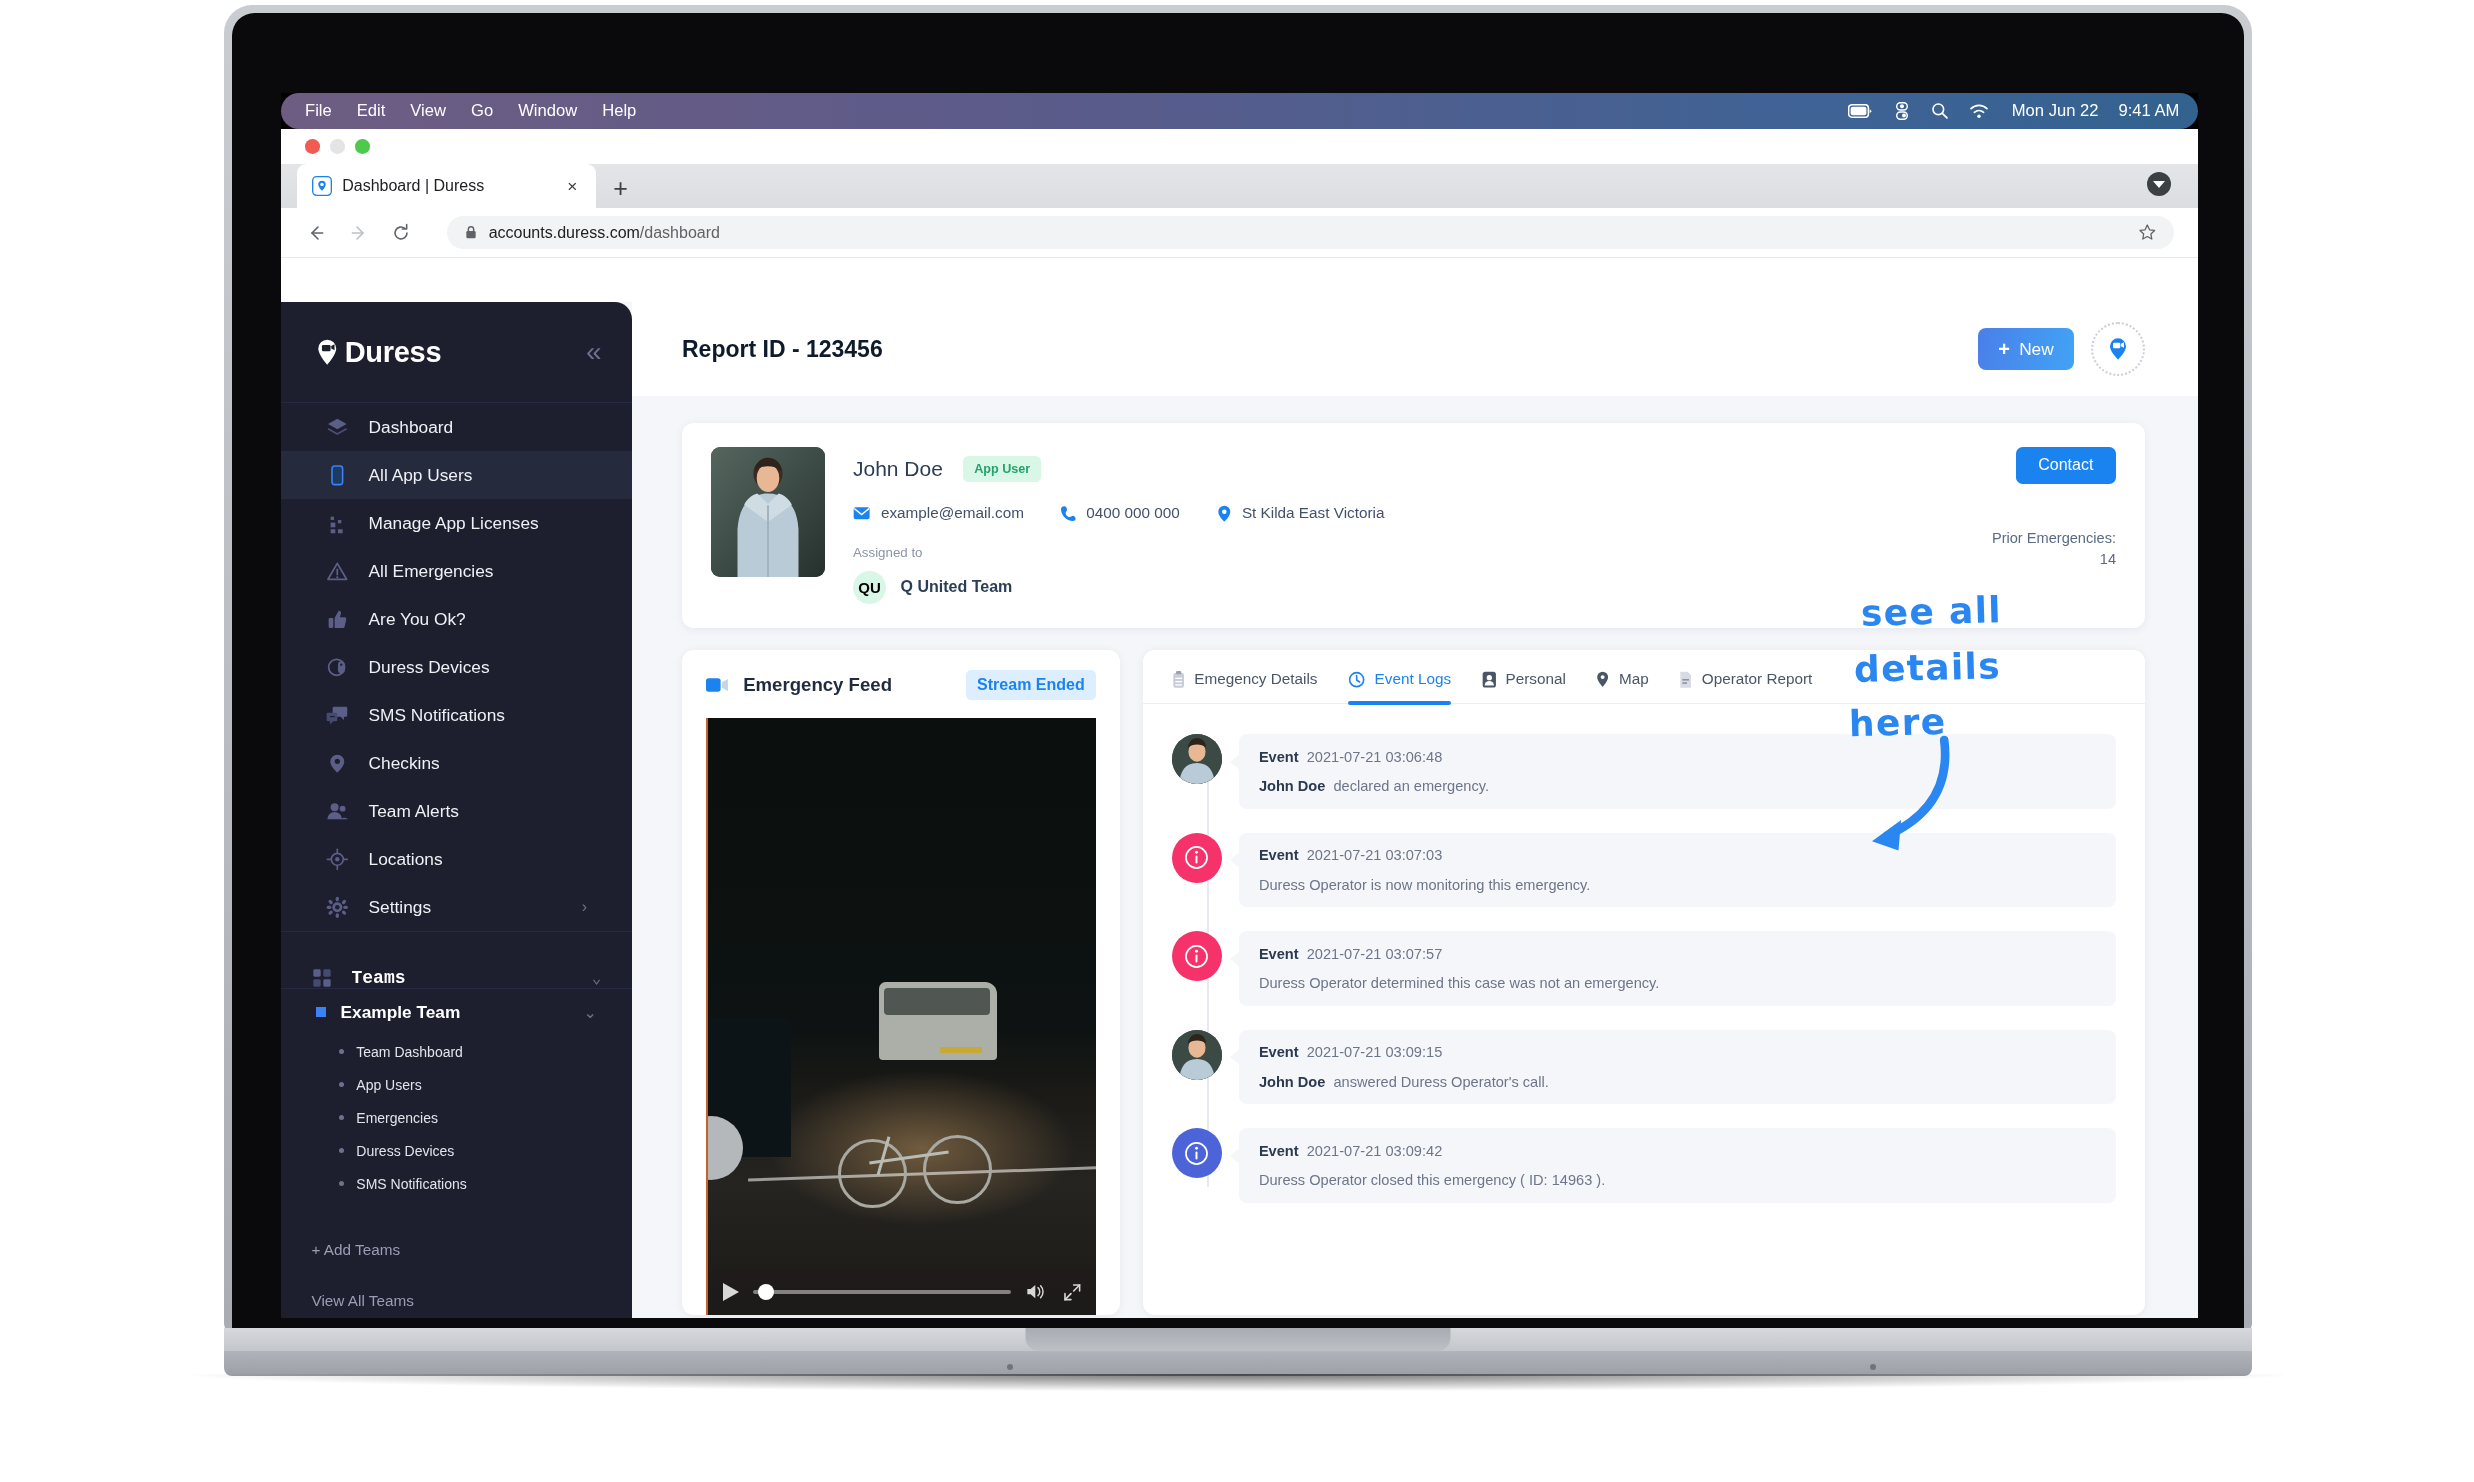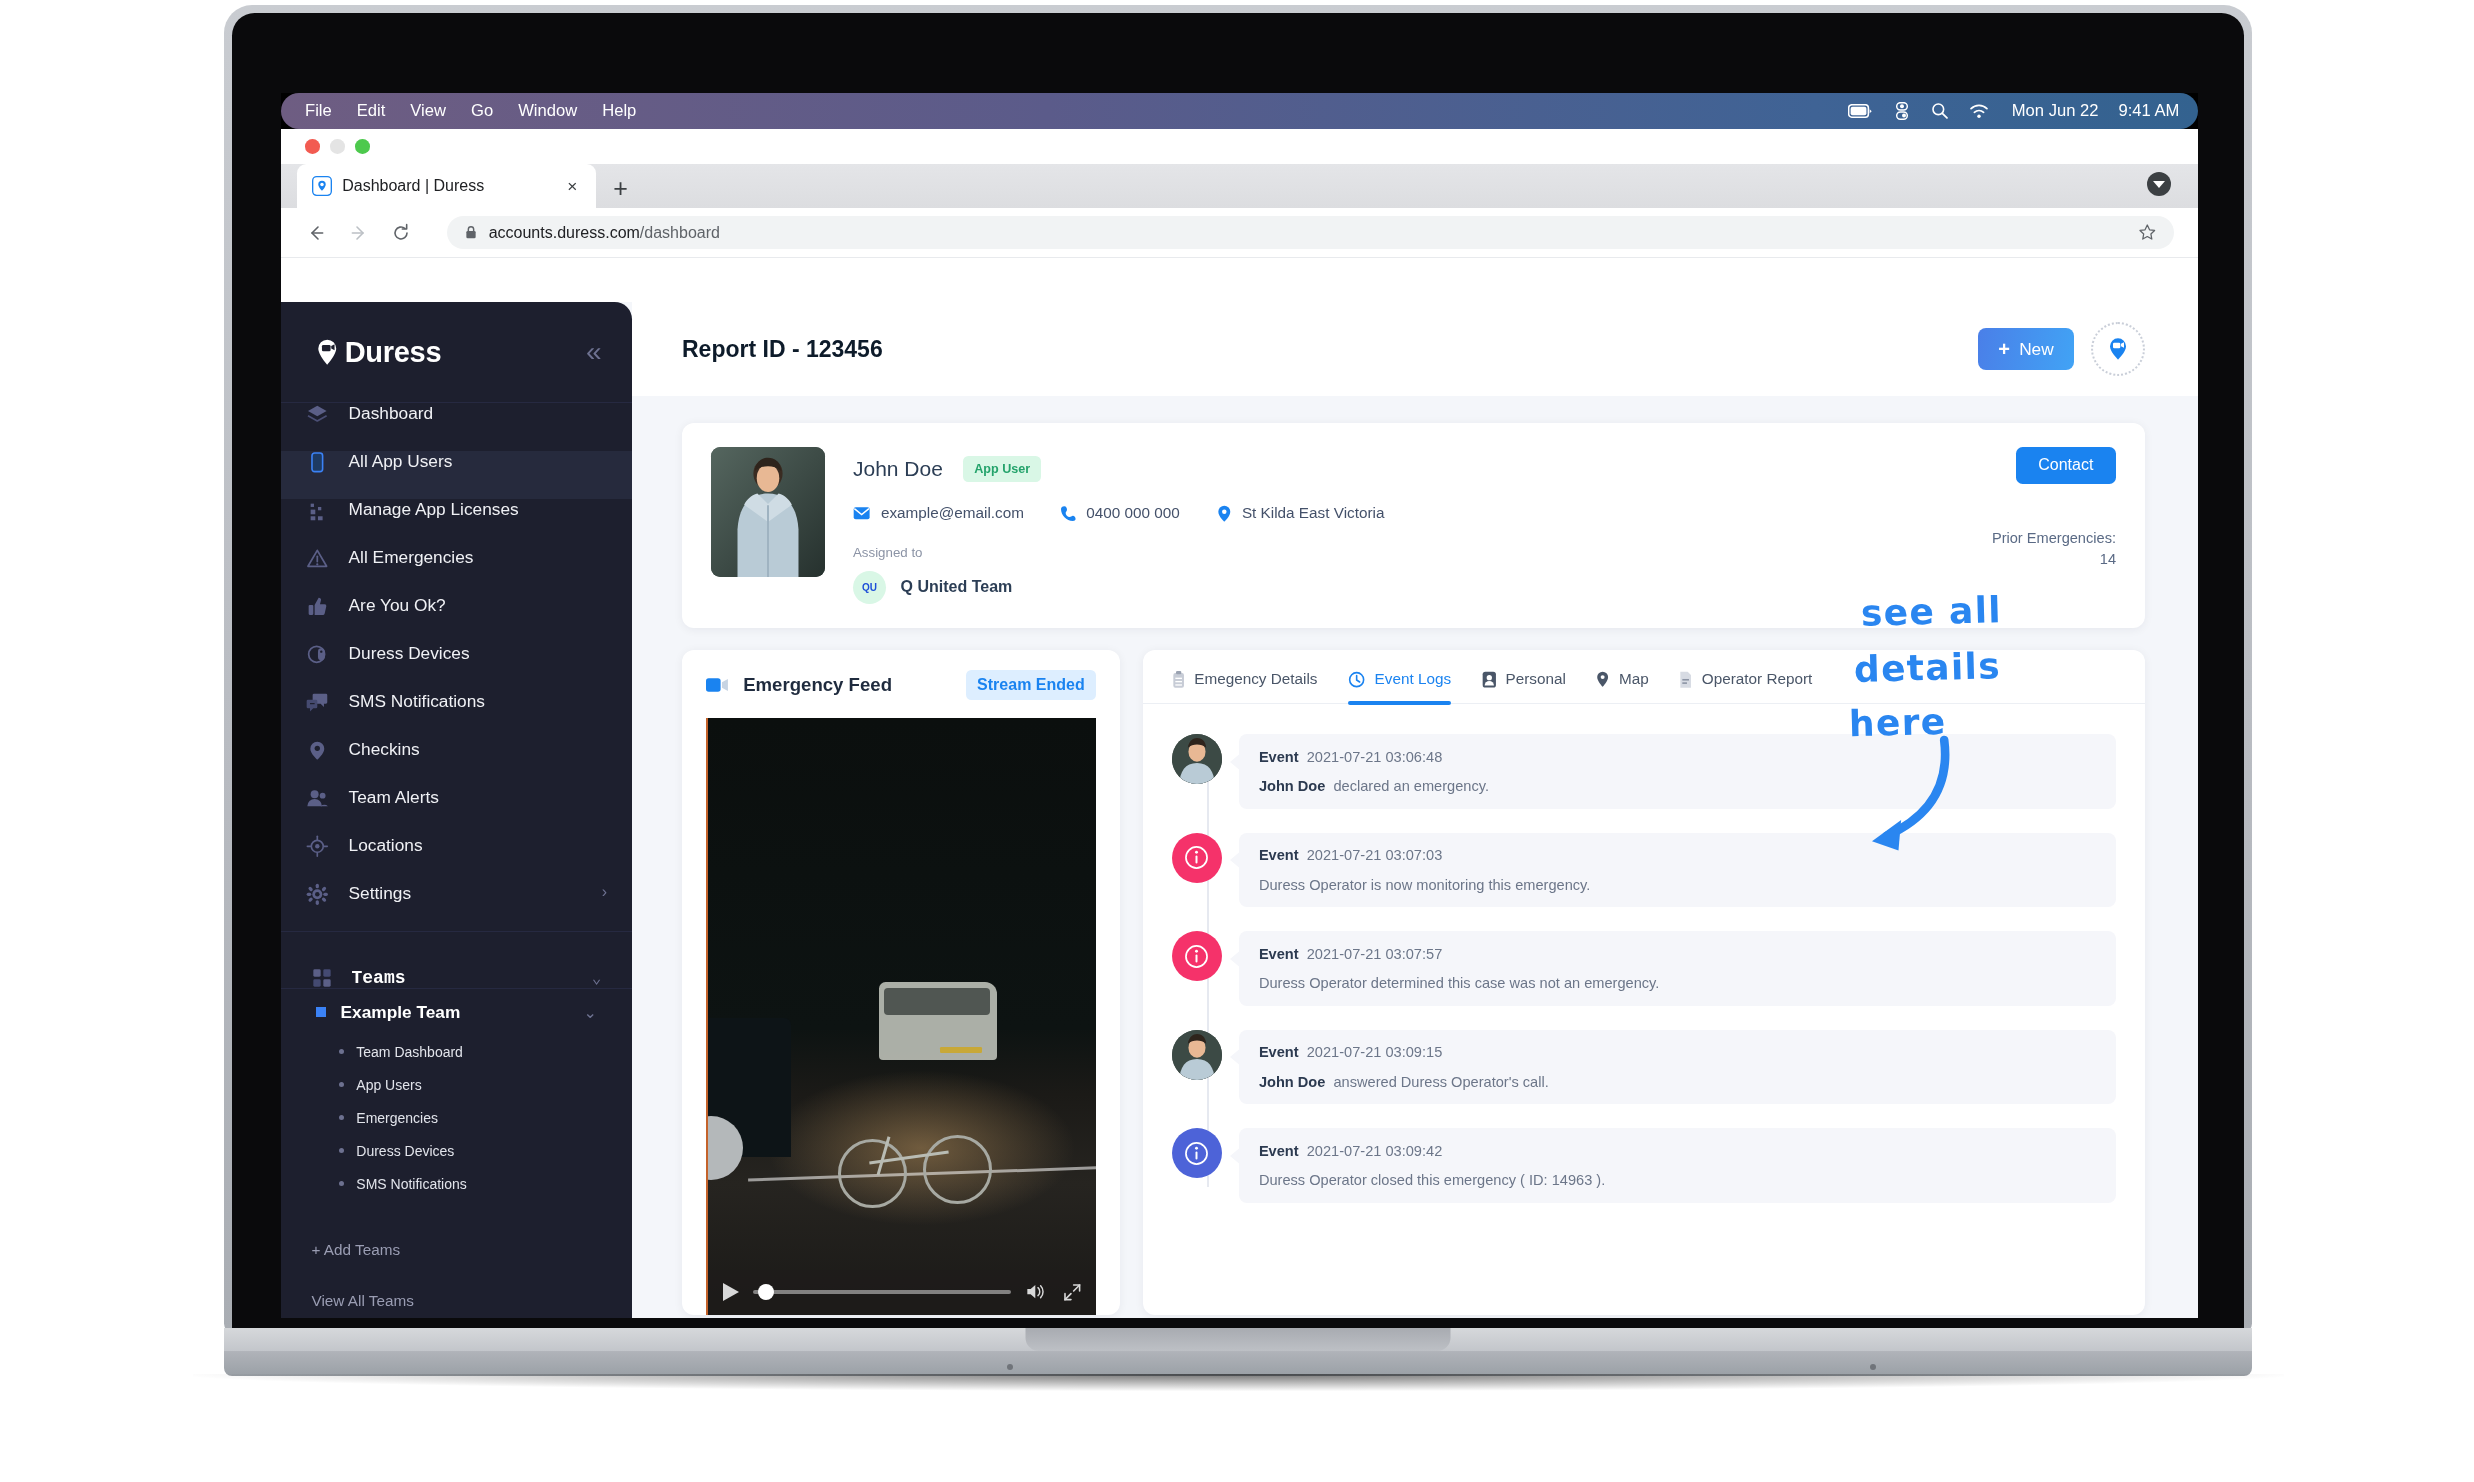--- a/index.html
+++ b/index.html
@@ -124,21 +124,21 @@
     border-radius: 0 17.3px 0 0; color: #fff; position: relative;
     display: flex; flex-direction: column;
   }
   .brand { height: 100px; display:flex; align-items:center; padding: 0 30.5px; }
   .brand-logo { width:30.5px;height:30.5px;flex:0 0 auto;margin-right:2.7px; }
   .brand-name { font-size: 29px; font-weight: bold; letter-spacing: -0.3px; }
   .collapse-btn { margin-left:auto; color:#6d7190; font-size: 28px; line-height:1; cursor:pointer; }
 
   .nav { border-top: 0.7px solid #262941; }
   .nav-item {
-    height: 48px; display: flex; padding: 0 25px;
+    height: 48px; display: flex; align-items: center; padding: 0 45px;
     gap: 20px; cursor: pointer; position: relative;
   }
   .nav-item.active { background: #262a3d; }
   .nav-item .ico { width: 22.6px; height: 22.6px; flex: 0 0 auto; display:flex;align-items:center;justify-content:center;}
   .nav-item .lbl { font-size: 17.3px; color: #f0f1f5; white-space: nowrap; }
   .nav-item .chev { margin-left: auto; color:#6d7190; font-size: 16px; }
 
   .nav-sep { border-top: 0.7px solid #262941; }
   .section-head {
     height: 56px; display:flex; align-items:flex-end; padding: 0 30.5px; gap: 20px; cursor:pointer;font-family:Liberation Mono, monospace;
@@ -199,22 +199,22 @@
   .pname { font-size: 21px; color:#2c3e55; }
   .badge-green {
     background:#d9f7e6; color:#24a36b; font-size:12.6px; font-weight:bold;
     padding: 6px 11.3px; border-radius: 5.3px;
   }
   .prow2 { display:flex; align-items:center; gap: 37px; margin-top: 22.6px; }
   .pitem { display:flex; align-items:center; gap: 10.6px; font-size:15.3px; color:#44516a; white-space:nowrap;}
   .assigned-lbl { font-size: 13.3px; color:#8b93a5; margin-top: 22.6px; }
   .prow3 { display:flex; align-items:center; gap: 14.6px; margin-top: 10.6px; }
   .team-avatar {
-    width: 33px; height: 33px; border-radius: 50%; background:#d9f7e6; color:#1d4ed8;
-    display:flex;align-items:center;justify-content:center; font-size:10px; font-weight:bold;
+    width: 33px; height: 33px; border-radius: 50%; background:#d9f7e6; color:#000000;
+    display:flex;align-items:center;justify-content:center; font-size:15px; font-weight:bold;
   }
   .team-name { font-size: 16px; color:#2c3e55; font-weight: bold;}
   .pright { width: 186px; flex:0 0 auto; display:flex; flex-direction:column; align-items:flex-end; }
   .btn-contact {
     background:#1a83f0; color:#fff; border:none; border-radius:6.6px;
     height: 37px; padding: 0 22.6px; font-size: 16px; font-family:inherit; cursor:pointer;
   }
   .prior {
     margin-top: 44px; font-size: 14.6px; color:#5a6a85; text-align:right; line-height:1.45;
   }

